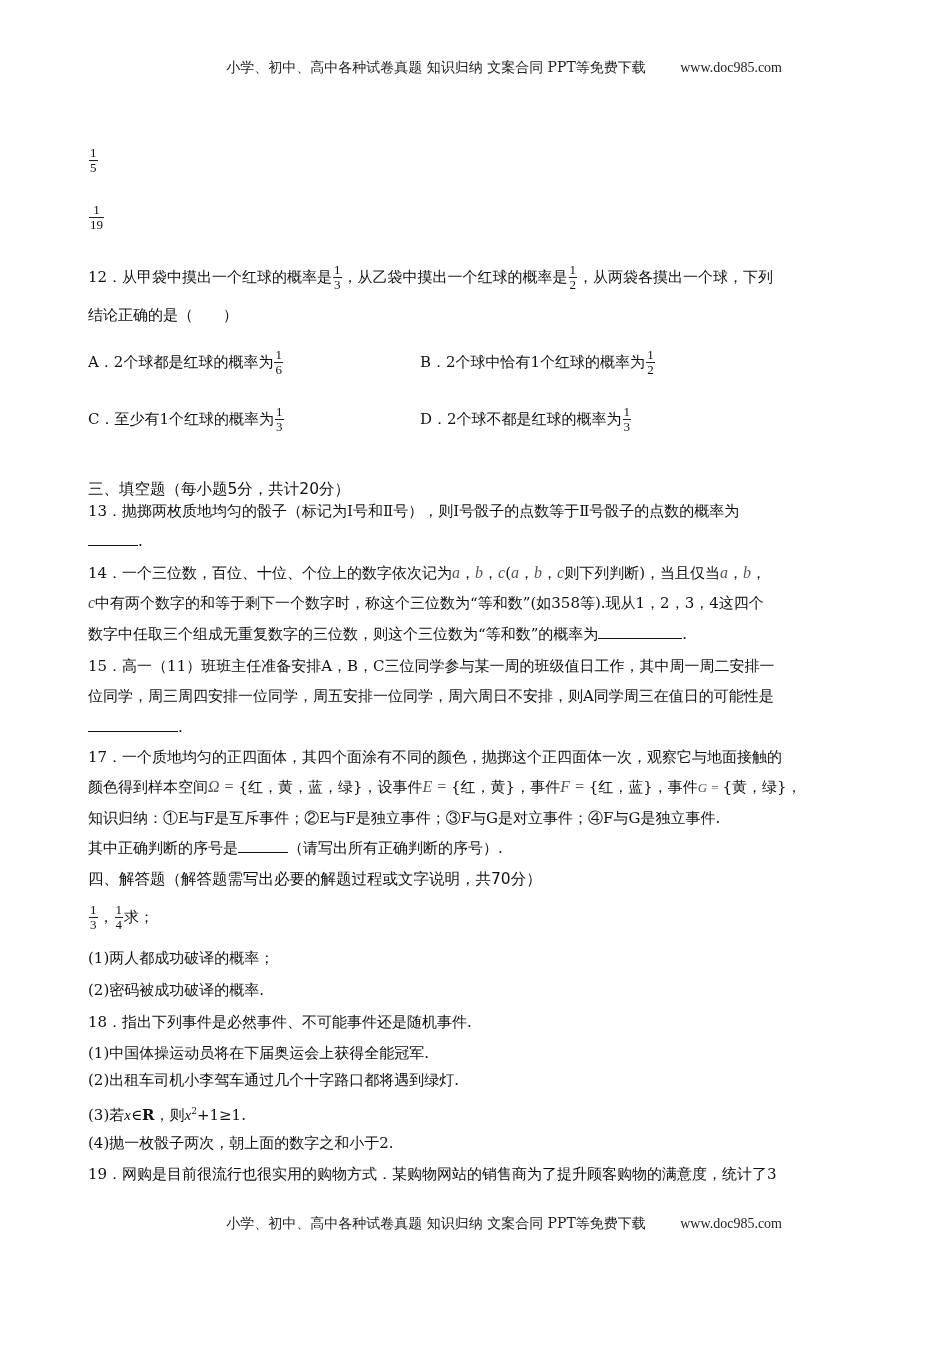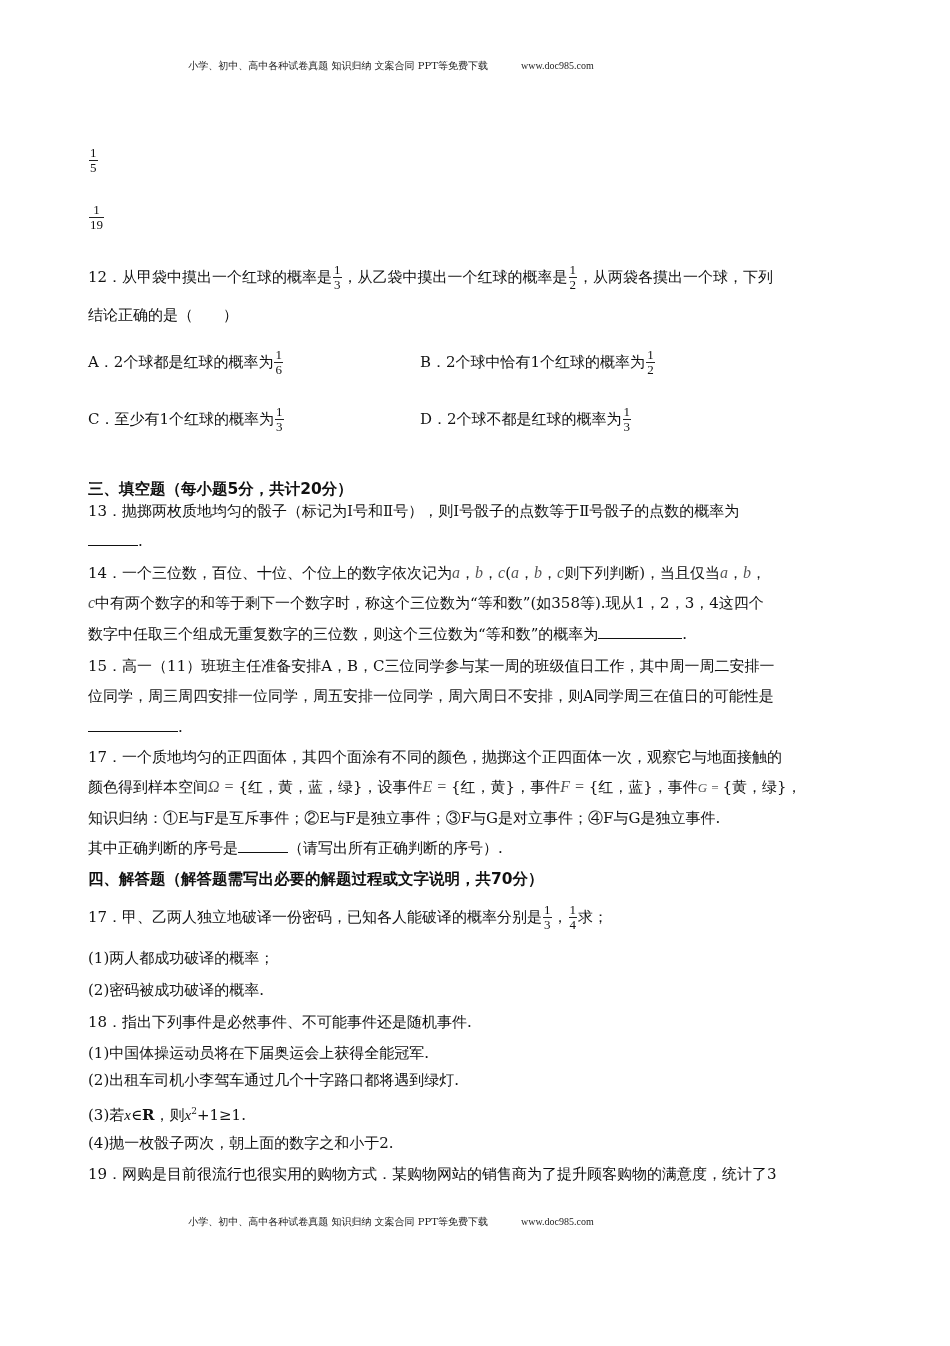--- a/index.html
+++ b/index.html
@@ -2,31 +2,31 @@
 <html><head>
 <meta charset="utf-8">
 <style>
   html, body { margin: 0; padding: 0; background: #ffffff; }
   body {
     width: 950px; height: 1346px; position: relative; overflow: hidden;
     font-family: "DejaVu Serif", "Liberation Serif", serif;
     color: #111111; font-size: 15px;
   }
   .hdr, .ftr {
-    position: absolute; left: 0; width: 782px; text-align: center;
-    font-size: 10px; color: #222; white-space: nowrap;
+    position: absolute; left: 0; width: 782px; text-align: right;
+    font-size: 14px; color: #222; white-space: nowrap;
   }
   .hdr { top: 59px; }
   .ftr { top: 1215px; }
   .hdr .url, .ftr .url { margin-left: 30px; font-family: "Liberation Serif", serif; }
   .line {
     position: absolute; left: 88px; white-space: nowrap; font-size: 15px;
     line-height: 20px;
   }
-  .bold { font-weight: bold; font-family: "DejaVu Sans", "Liberation Sans", sans-serif; font-size: 15.5px; }
+  .bold { font-weight: normal; font-family: "DejaVu Sans", "Liberation Sans", sans-serif; font-size: 15.5px; }
   .frac {
     display: inline-block; vertical-align: middle; text-align: center;
     font-family: "Liberation Serif", serif; font-size: 13px; line-height: 14px;
     margin: 0 1px;
   }
   .frac .num { display: block; padding: 0 1px; }
   .frac .den { display: block; border-top: 1px solid #222; padding: 0 1px; }
   .it { font-style: italic; font-family: "Liberation Serif", serif; }
   .var { font-style: italic; font-family: "Liberation Serif", serif; color: #555; font-size: 16px; }
   .blank { display: inline-block; border-bottom: 1px solid #111; height: 14px; vertical-align: baseline; }
@@ -93,21 +93,21 @@
   <span>颜色得到样本空间</span><span class="var">Ω = </span><span>{红，黄，蓝，绿}，设事件</span><span class="var">E = </span><span>{红，黄}，事件</span><span class="var">F = </span><span>{红，蓝}，事件</span><span class="var" style="font-size:13px">G = </span><span>{黄，绿}，</span>
 </div>
 <div class="line" style="top:808px">知识归纳：①E与F是互斥事件；②E与F是独立事件；③F与G是对立事件；④F与G是独立事件.</div>
 <div class="line" style="top:838px">
   <span>其中正确判断的序号是</span><span class="blank" style="width:50px"></span><span>（请写出所有正确判断的序号）.</span>
 </div>
 
 <div class="line bold" style="top:869px">四、解答题（解答题需写出必要的解题过程或文字说明，共70分）</div>
 
 <div class="line" style="top:903px">
-  <span>17．甲、乙两人独立地破译一份密码，已知各人能破译的概率分别是</span><span class="frac"><span class="num">1</span><span class="den">3</span></span><span>，</span><span class="frac"><span class="num">1</span><span class="den">4</span></span><span>求；</span>
+  <span class="frac"><span class="num">1</span><span class="den">3</span></span><span>，</span><span class="frac"><span class="num">1</span><span class="den">4</span></span><span>求；</span>
 </div>
 <div class="line" style="top:948px">(1)两人都成功破译的概率；</div>
 <div class="line" style="top:980px">(2)密码被成功破译的概率.</div>
 
 <div class="line" style="top:1012px">18．指出下列事件是必然事件、不可能事件还是随机事件.</div>
 <div class="line" style="top:1043px">(1)中国体操运动员将在下届奥运会上获得全能冠军.</div>
 <div class="line" style="top:1070px">(2)出租车司机小李驾车通过几个十字路口都将遇到绿灯.</div>
 <div class="line" style="top:1101px">
   <span>(3)若</span><span class="it">x</span><span>∈</span><b>R</b><span>，则</span><span class="it">x</span><sup style="font-size:9px">2</sup><span>+1≥1.</span>
 </div>

